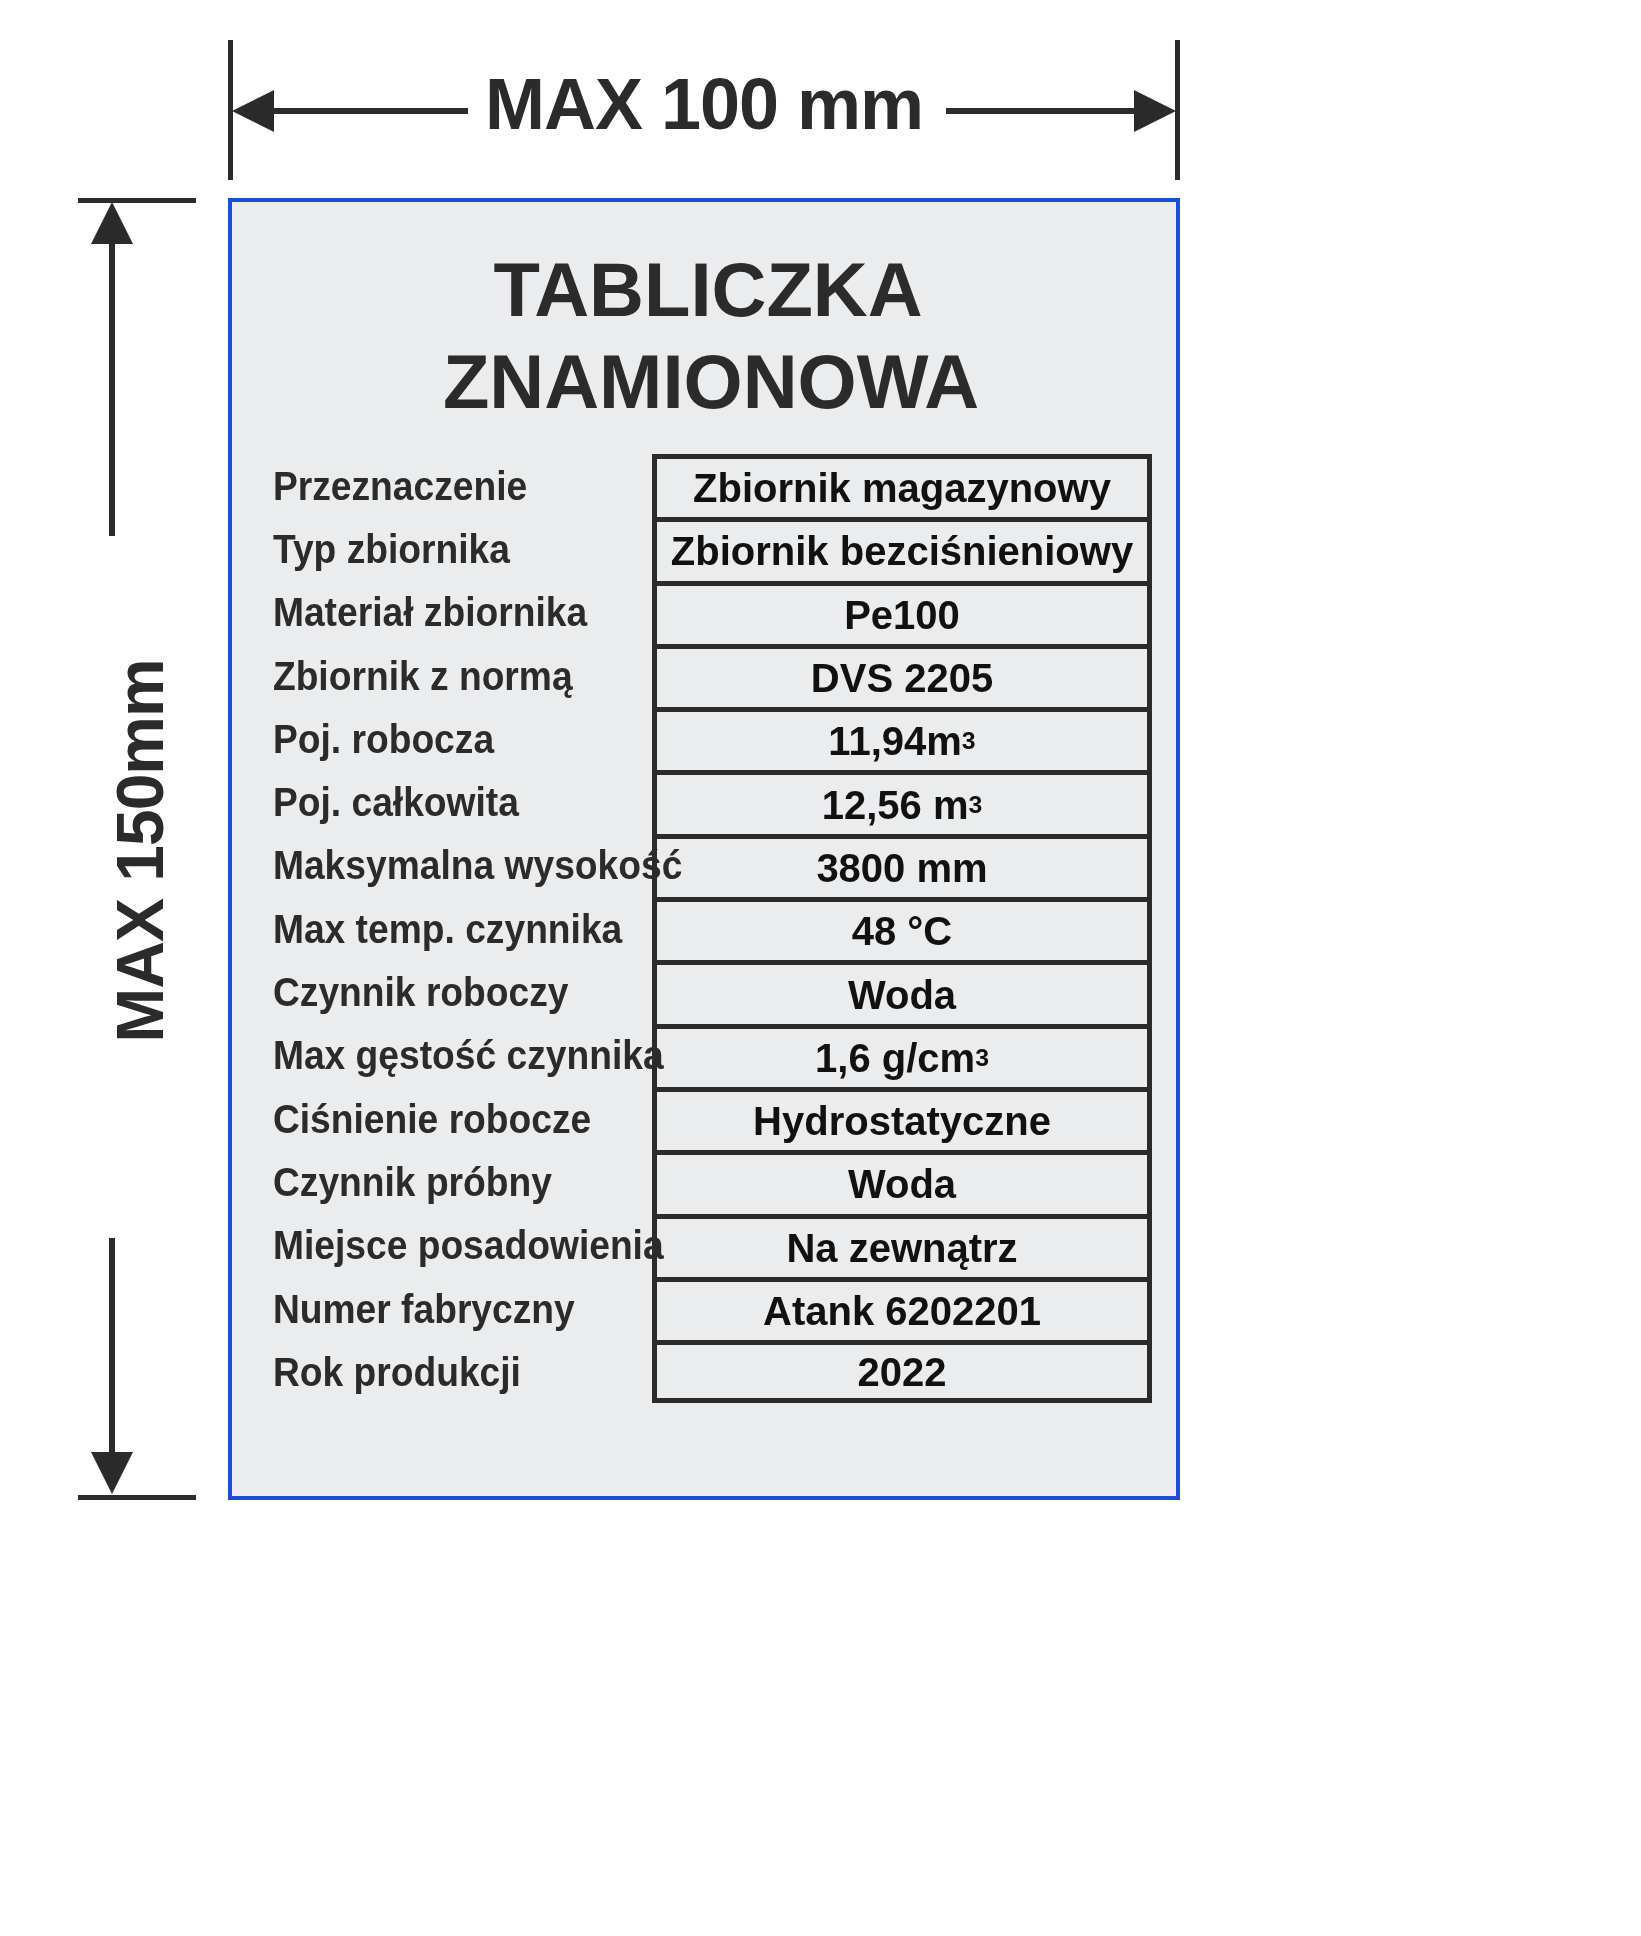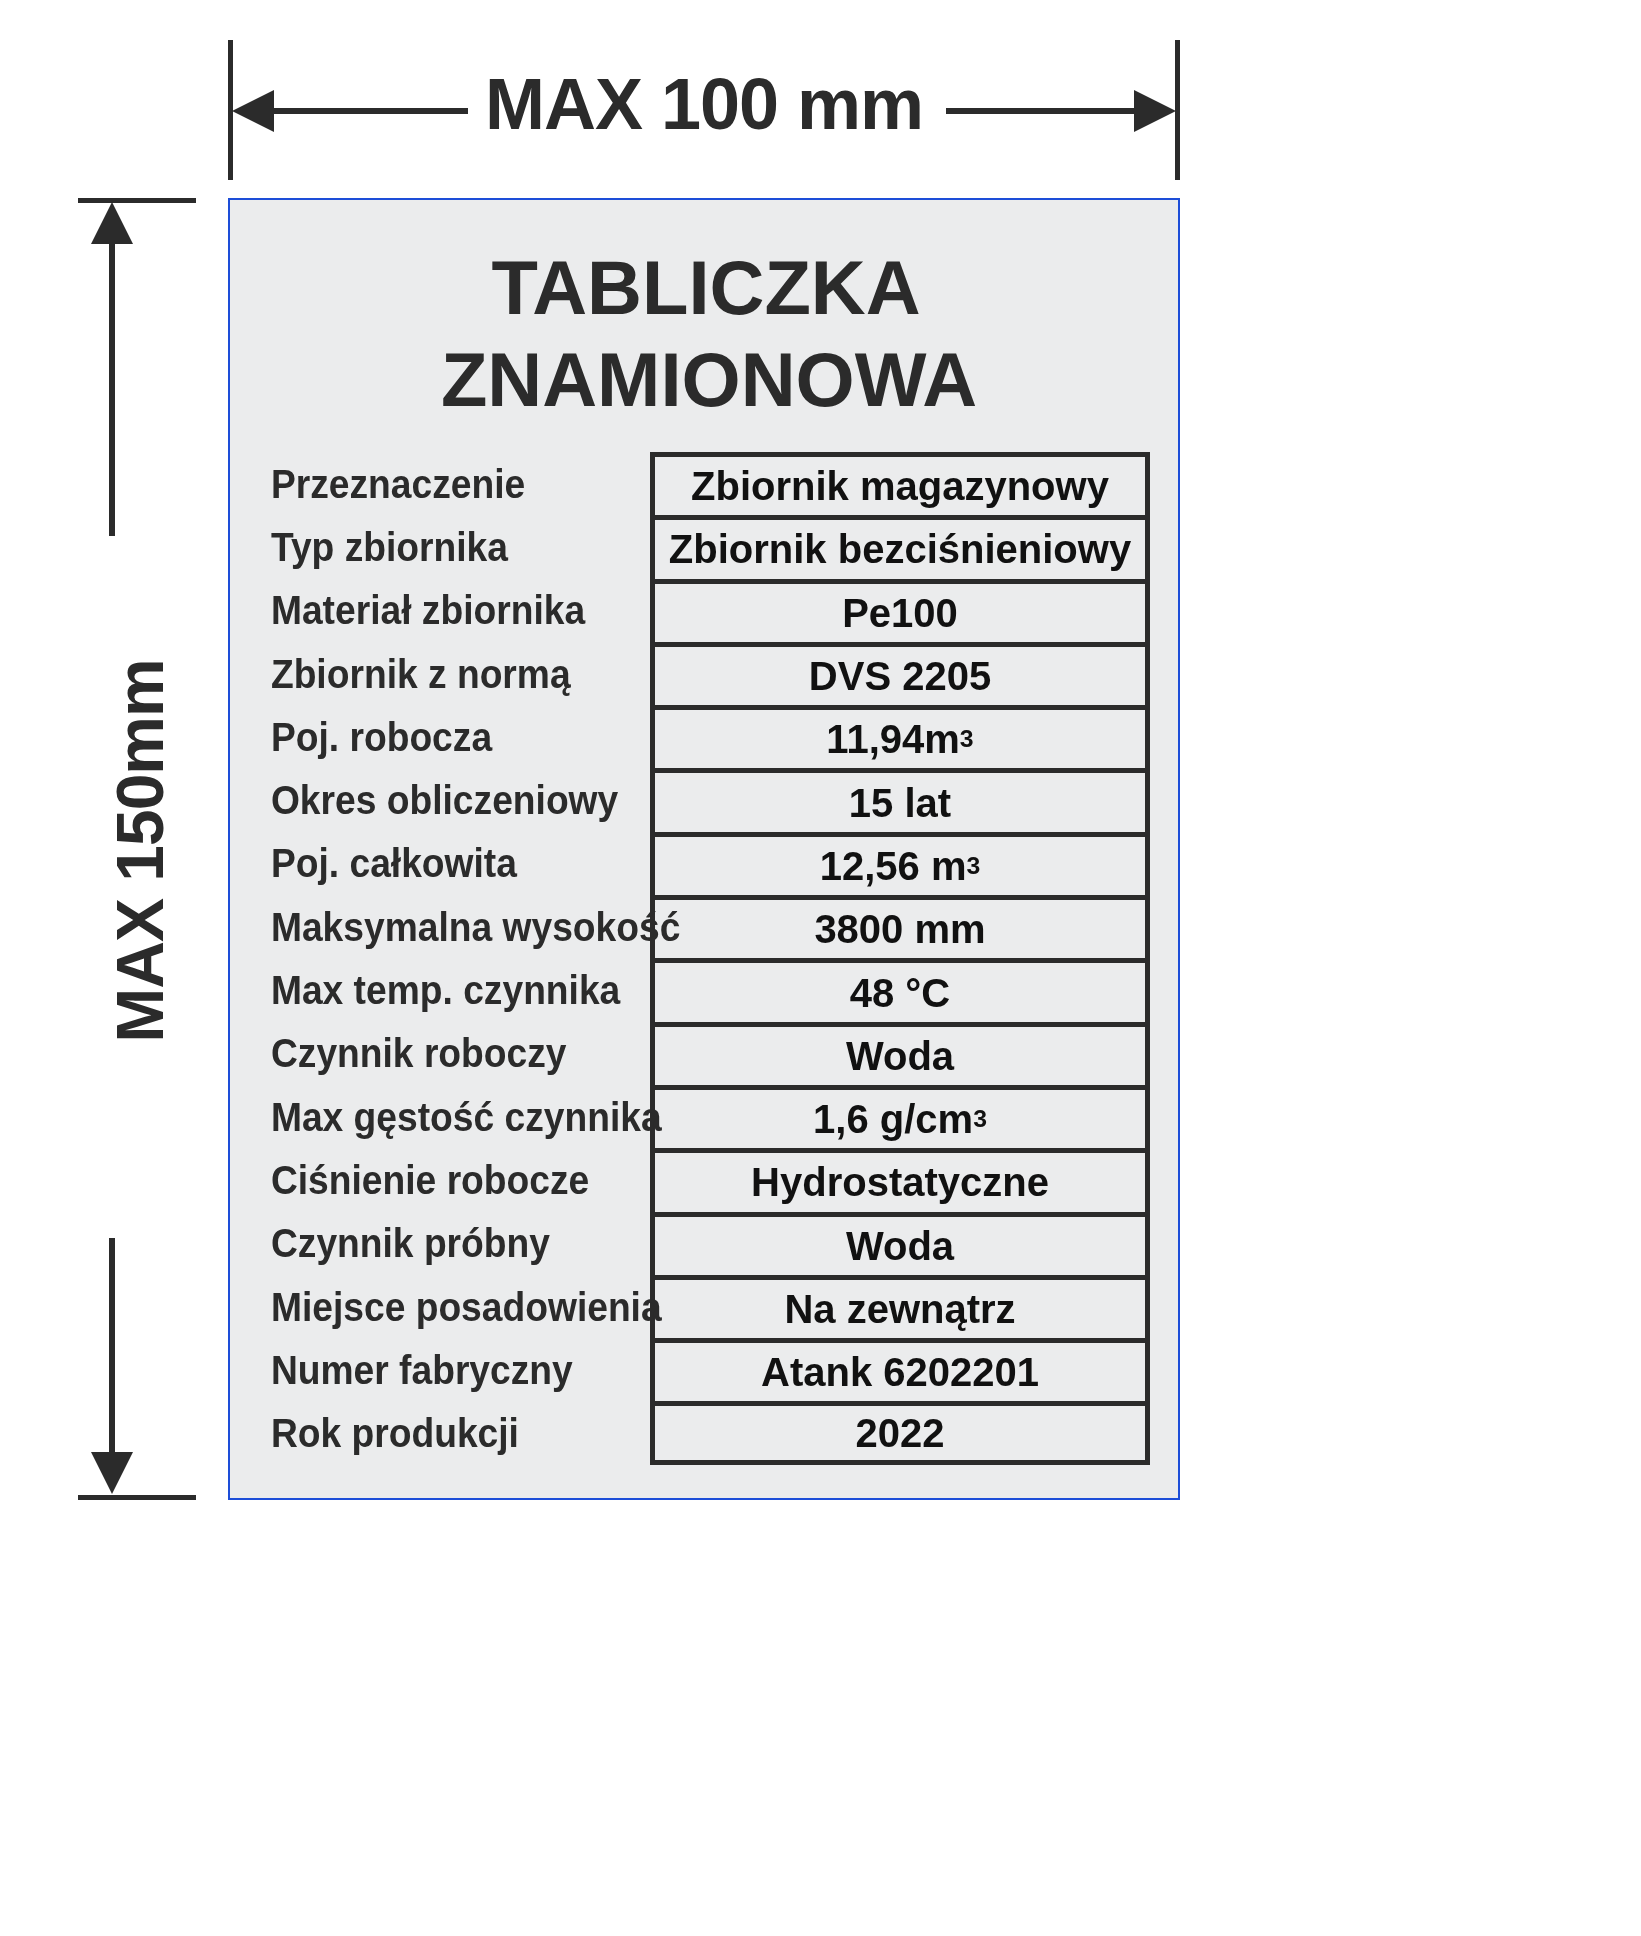--- a/index.html
+++ b/index.html
@@ -50,21 +50,21 @@
     text-align:center;font-size:66px;font-weight:bold;
     letter-spacing:-1px;line-height:86px;color:#2b2b2b;white-space:nowrap;
     transform:rotate(-90deg);transform-origin:center center;
   }
 
   
   #plate{
     position:absolute;left:228px;top:198px;
     width:952px;height:1302px;
     background:#ebeced;
-    border:2px solid #1d4ed8;
+    border:4px solid #1d4ed8;
     box-sizing:border-box;
   }
 
   #plate-title{
     position:absolute;left:0;top:42px;width:952px;
     text-align:center;
     font-size:76px;font-weight:bold;line-height:92px;
     letter-spacing:0px;color:#2b2b2b;
   }
   #plate-title .l2{display:block;padding-left:6px;}
@@ -164,26 +164,20 @@
           </div>
         </div>
         <div class="row">
           <div class="cell-label">Poj. robocza</div>
           <div class="cell-value">
             <span>11,94m</span>
             <sup>3</sup>
           </div>
         </div>
         <div class="row">
-          <div class="cell-label">Okres obliczeniowy</div>
-          <div class="cell-value">
-            <span>15 lat</span>
-          </div>
-        </div>
-        <div class="row">
           <div class="cell-label">Poj. całkowita</div>
           <div class="cell-value">
             <span>12,56 m</span>
             <sup>3</sup>
           </div>
         </div>
         <div class="row">
           <div class="cell-label">Maksymalna wysokość</div>
           <div class="cell-value">
             <span>3800 mm</span>

